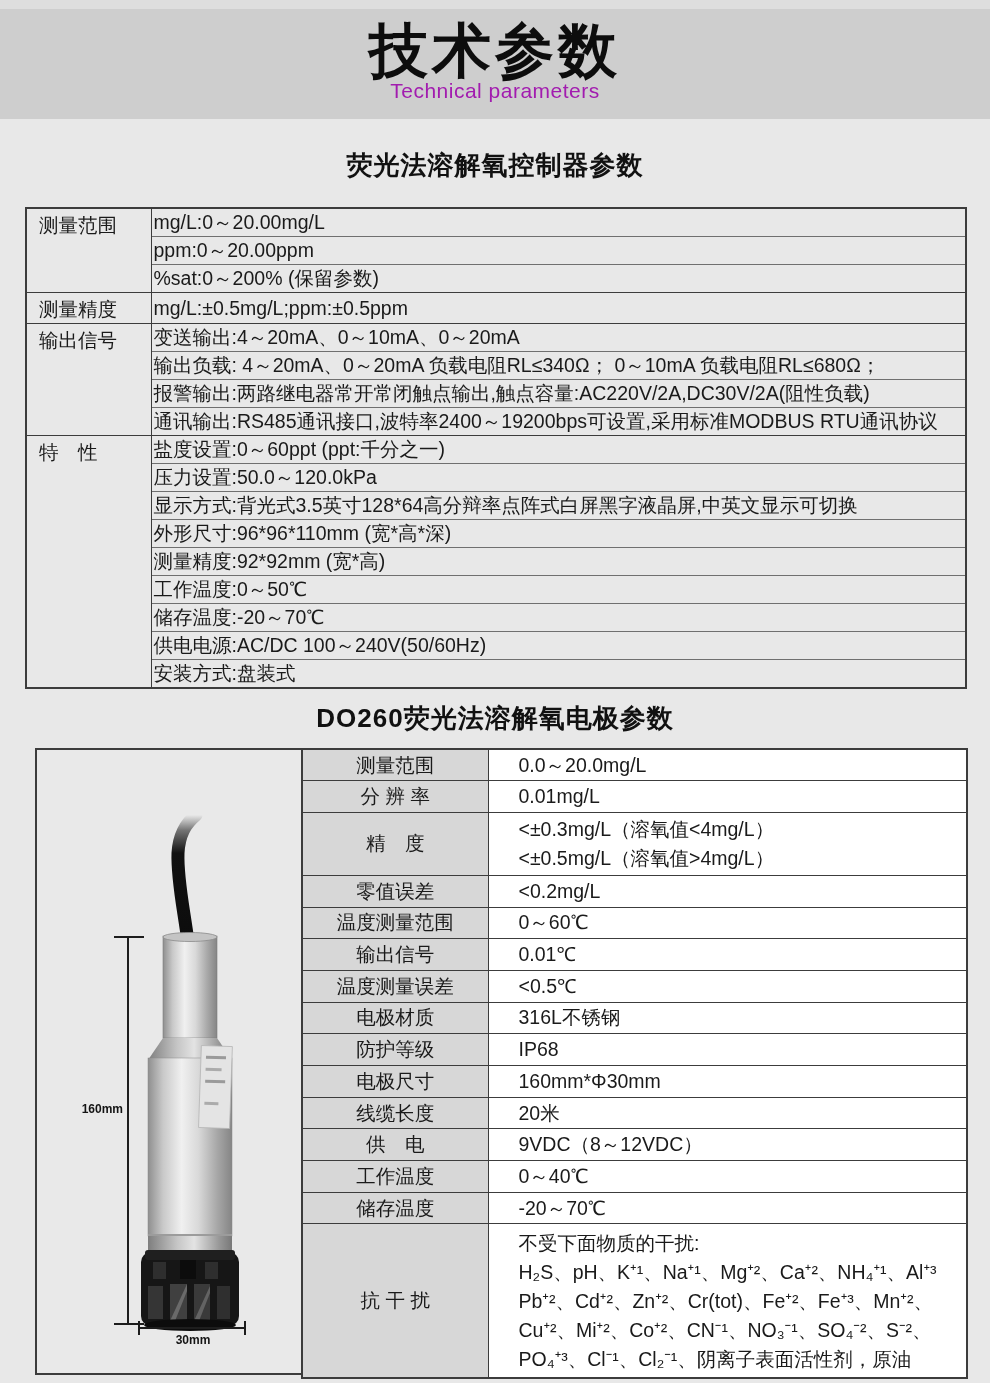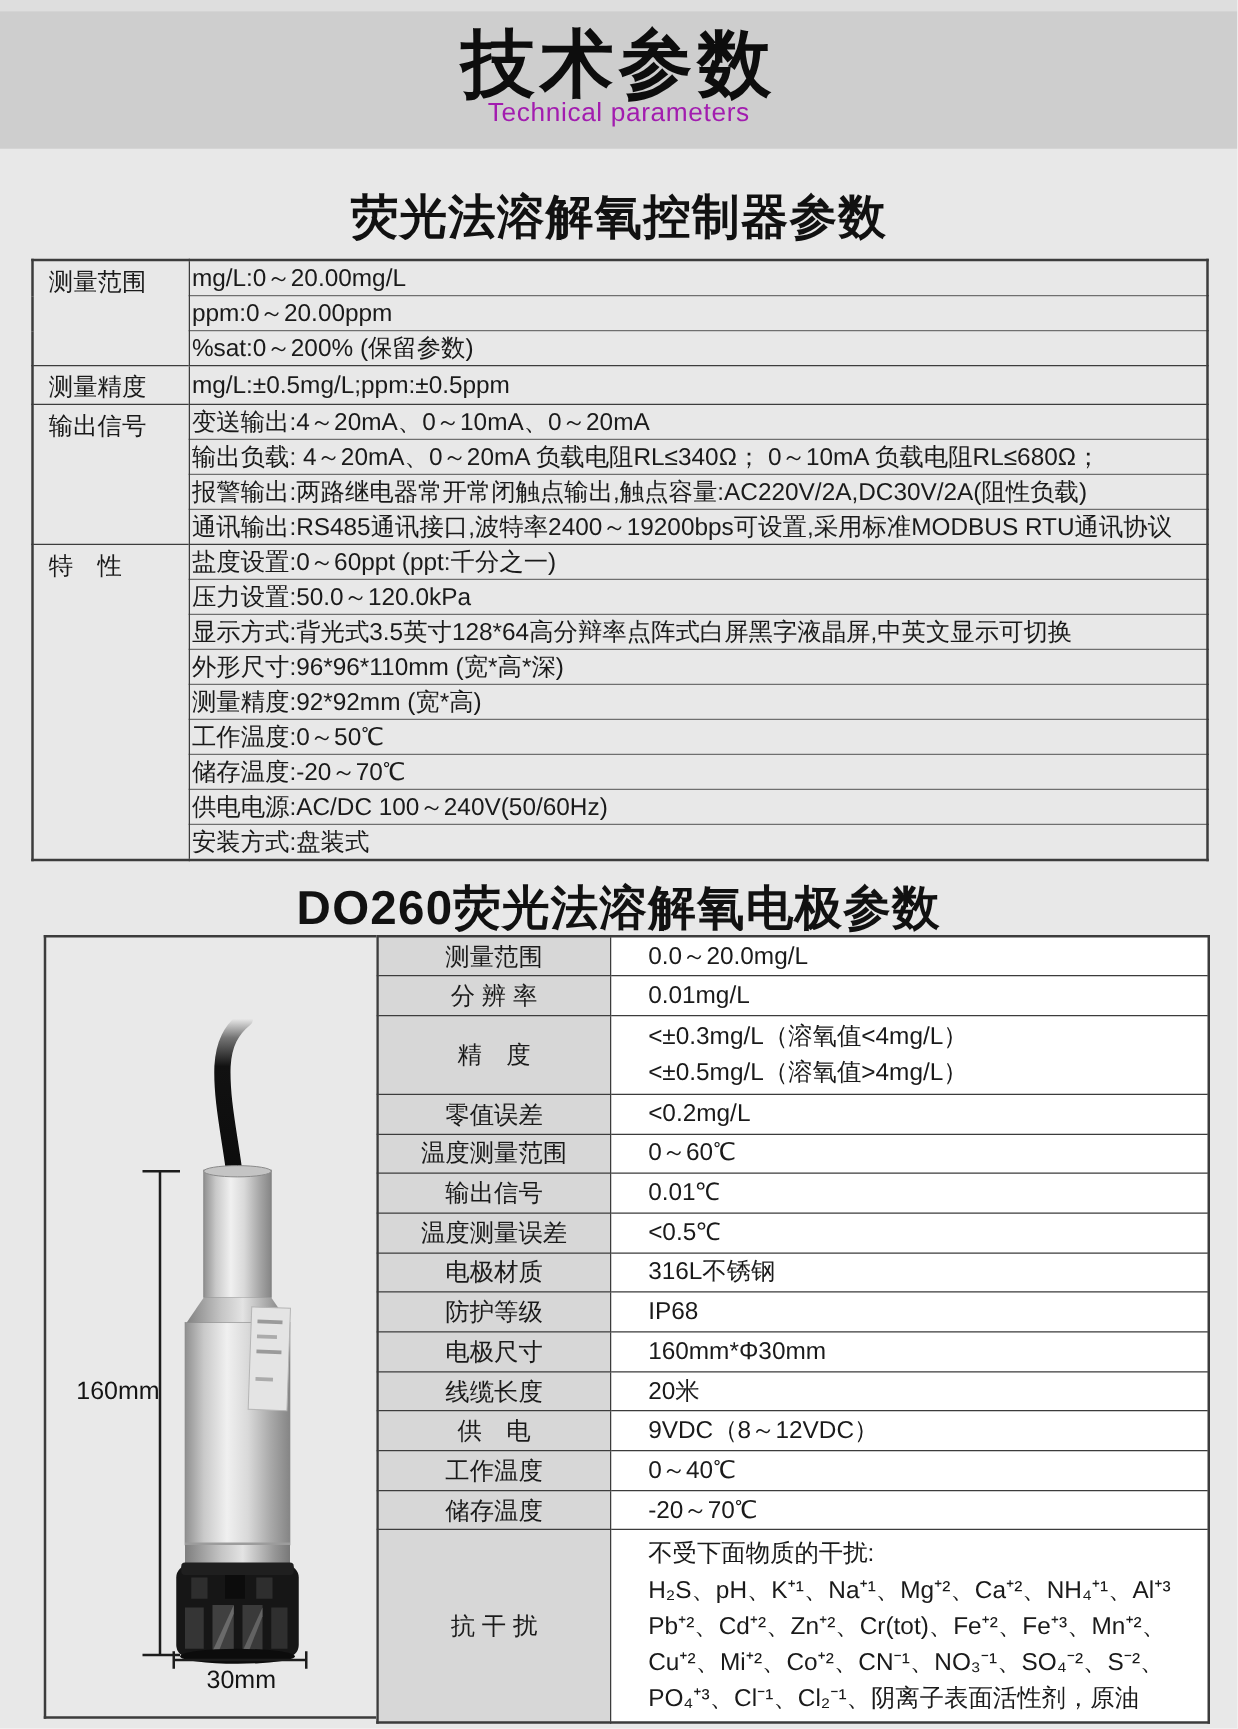--- a/index.html
+++ b/index.html
@@ -11,21 +11,21 @@
     overflow: hidden;
     font-family: "Liberation Sans", sans-serif;
     color: #1a1a1a;
   }
   
   .top-strip { position: absolute; top: 0; left: 0; width: 100%; height: 9px; background: #dedede; }
   .header-band { position: absolute; top: 9px; left: 0; width: 100%; height: 110px; background: #cecece; text-align: center; }
   .main-title { margin-top: 16px; font-size: 59px; font-weight: 700; letter-spacing: 4px; color: #0d0d0d; line-height: 52px; }
   .sub-title { font-size: 21px; color: #a21caf; letter-spacing: 0.5px; margin-top: 2px; }
 
-  .section-title { position: absolute; left: 0; width: 100%; text-align: center; font-size: 38px; font-weight: 700; color: #111; margin: 0; letter-spacing: 1px; }
+  .section-title { position: absolute; left: 0; width: 100%; text-align: center; font-size: 26px; font-weight: 700; color: #111; margin: 0; letter-spacing: 1px; }
   .section-title.t1 { top: 148px; }
   .section-title.t2 { top: 701px; }
 
   
   .ctrl-table {
     position: absolute; left: 25px; top: 207px; width: 942px;
     border-collapse: collapse; table-layout: fixed;
     border: 2px solid #3c3c3c;
     font-size: 19.5px;
   }
@@ -43,21 +43,21 @@
   .ctrl-table tr.group-start td { border-top: 1px solid #3c3c3c; }
 
   
   .bottom { position: absolute; left: 35px; top: 748px; display: flex; }
   .probe-panel {
     position: relative; width: 266px; height: 627px;
     background: #e9e9e9;
     border: 2px solid #3c3c3c; border-right: none;
     box-sizing: border-box;
   }
-  .dim-label { position: absolute; font-size: 20px; color: #141414; }
+  .dim-label { position: absolute; font-size: 12px; color: #141414; font-weight: bold; }
   .dim-label.v { left: 24px; top: 352px; width: 62px; text-align: right; }
   .dim-label.h { left: 102px; top: 583px; width: 108px; text-align: center; }
 
   .elec-table {
     border-collapse: collapse; table-layout: fixed;
     width: 667px; height: 627px;
     border: 2px solid #3c3c3c;
     font-size: 19.5px;
   }
   .elec-table col.e-label { width: 186px; }

